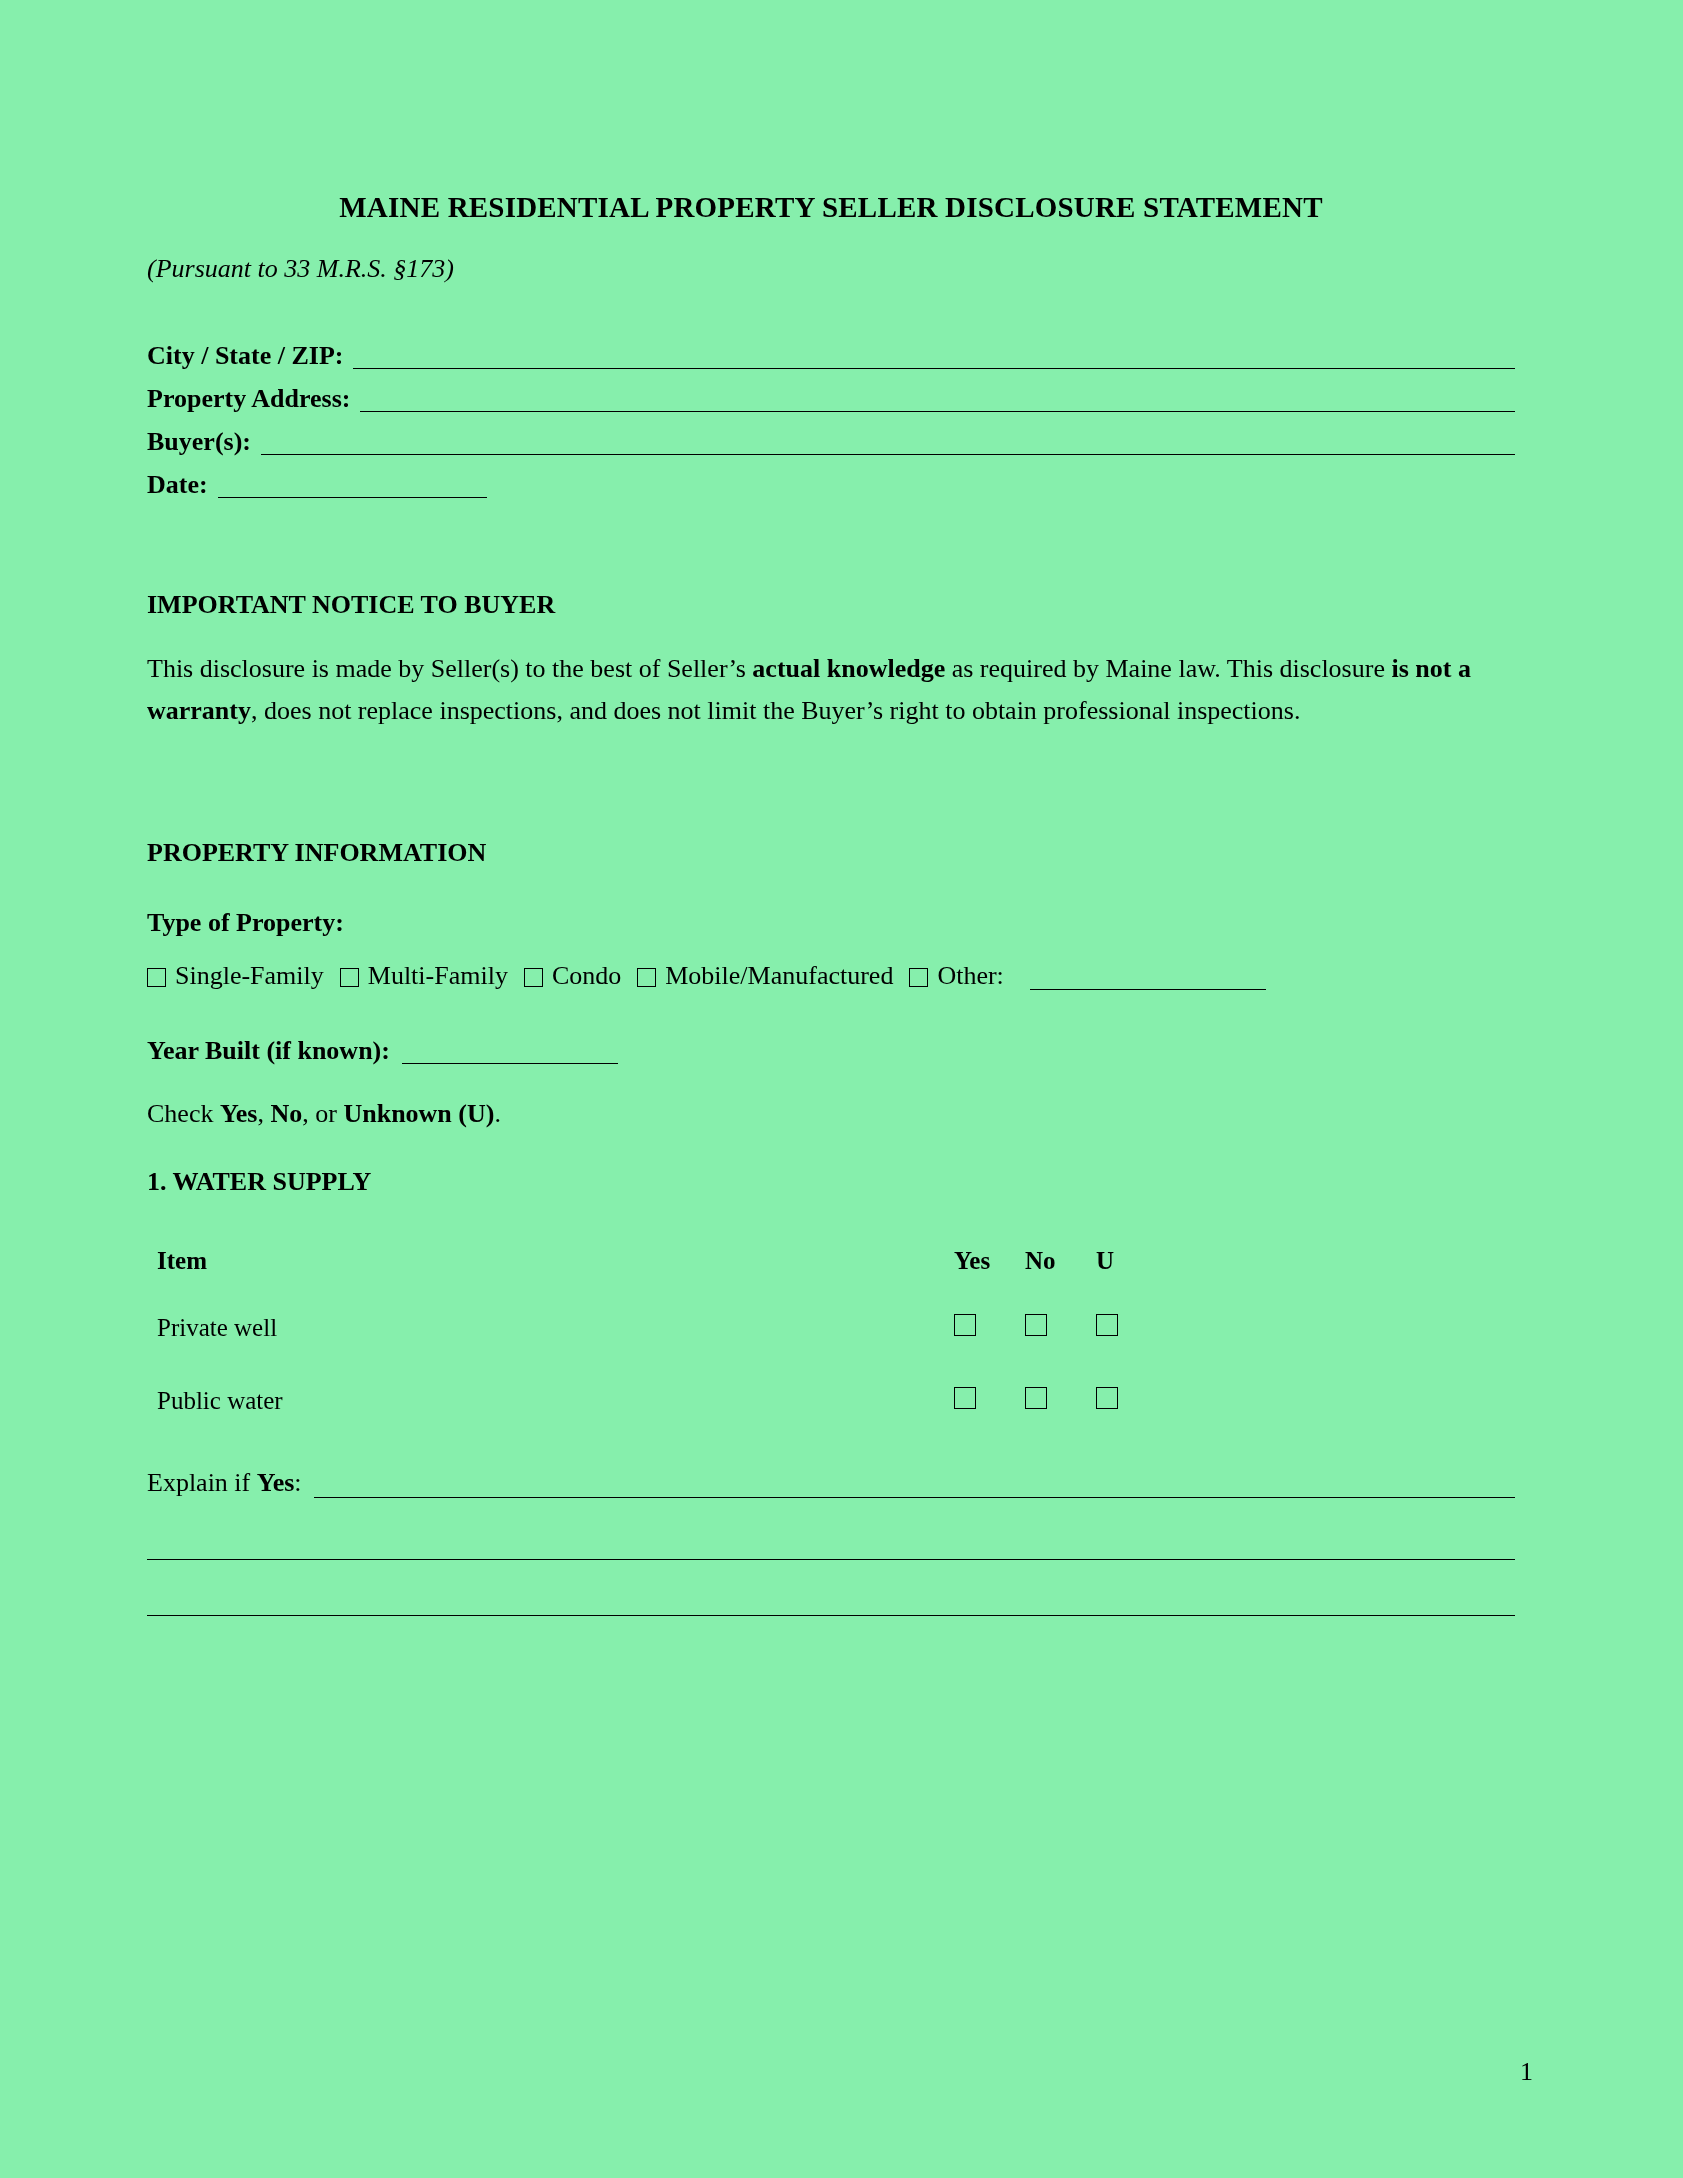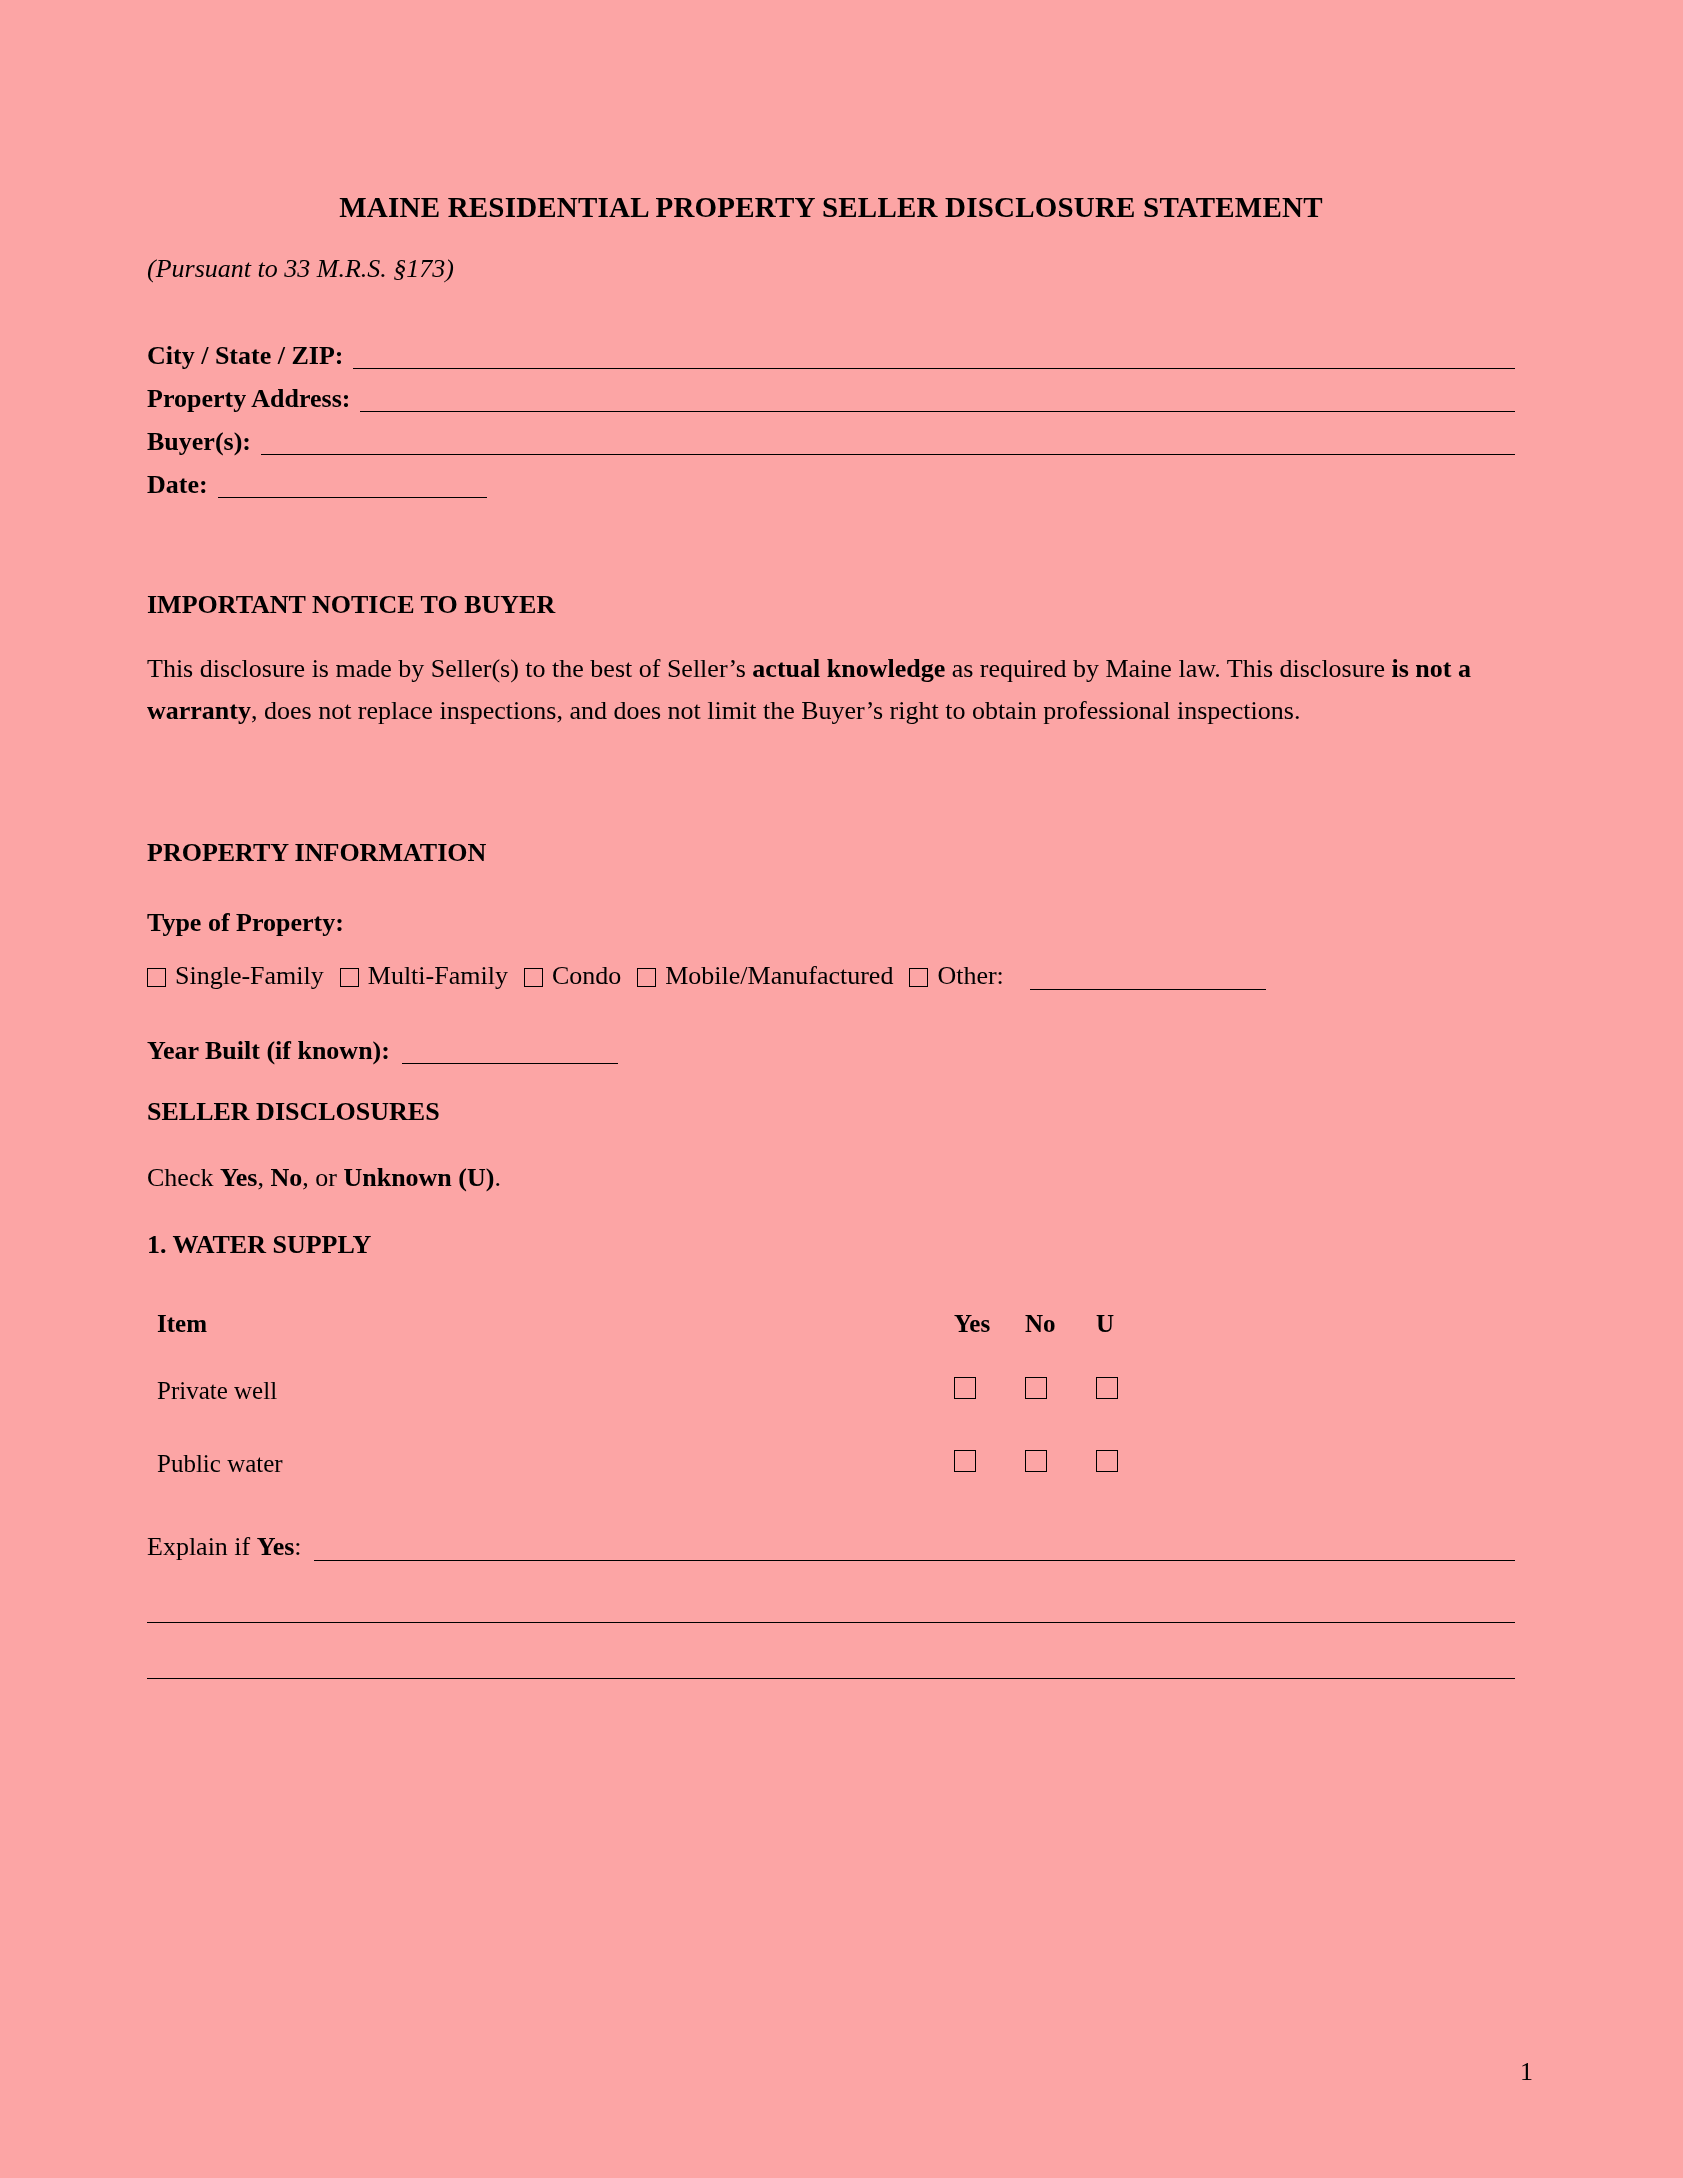--- a/index.html
+++ b/index.html
@@ -14,21 +14,21 @@
     color: #000000;
     position: relative;
     overflow: hidden;
   }
 
   .page {
     position: absolute;
     left: 0; top: 0;
     width: 1683px;
     height: 2178px;
-    background: #fca5a5;
+    background: #86efac;
   }
 
   .content {
     position: absolute;
     left: 147px;
     top: 0;
     width: 1368px;
   }
 
   
@@ -295,21 +295,20 @@
           <span>Other:</span>
       </span>
       <span class="other-rule"></span>
     </div>
 
     <div class="yearbuilt">
       <span class="field-label">Year Built (if known):</span>
       <span class="year-rule"></span>
     </div>
 
-    <div class="section-heading h-seller">SELLER DISCLOSURES</div>
 
     <div class="check-instruction"><span>Check </span><b>Yes</b><span>, </span><b>No</b><span>, or </span><b>Unknown (U)</b><span>.</span></div>
 
     <div class="section-heading h-water">1. WATER SUPPLY</div>
 
     <table class="disc-table">
       <thead>
         <tr>
           <th class="col-item">Item</th>
           <th class="col-mark">Yes</th>

